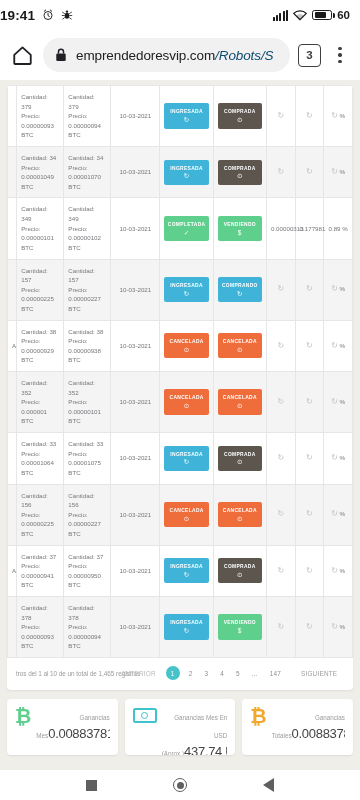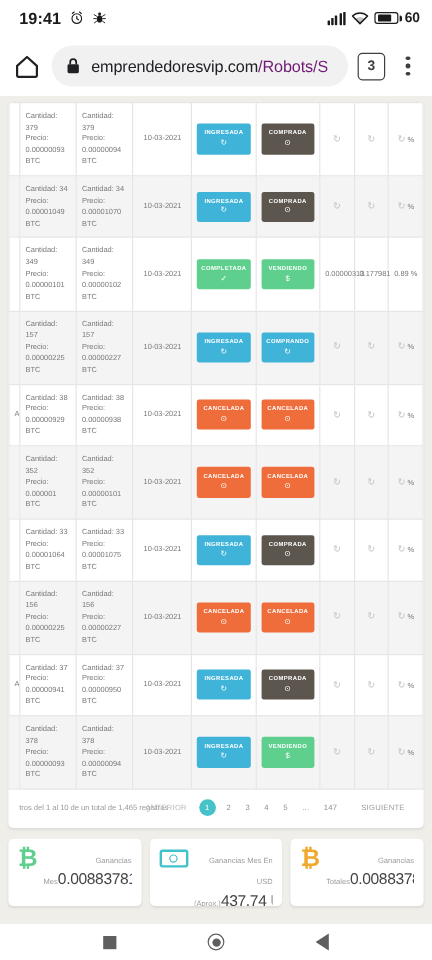--- a/index.html
+++ b/index.html
@@ -7,21 +7,21 @@
   body {
     font-family:"Liberation Sans", sans-serif;
     background:#efeee9;
     -webkit-font-smoothing:antialiased;
   }
 
   
   .statusbar {
     height:30px; background:#ffffff;
     display:flex; align-items:center; justify-content:space-between;
-    padding:0 10px 0 16px; color:#1b1b1b;
+    padding:0 10px 0 0; color:#1b1b1b;
   }
   .sb-left { display:flex; align-items:center; gap:7px; }
   .sb-clock { font-size:13.5px; font-weight:600; letter-spacing:.1px; }
   .sb-right { display:flex; align-items:center; gap:5px; }
   .sb-pct { font-size:11.5px; font-weight:600; }
 
   
   .bars { display:flex; align-items:flex-end; gap:1.3px; height:11px; }
   .bars i { display:block; width:2.1px; background:#1b1b1b; border-radius:.5px; }
   .bars i:nth-child(1){height:3.5px}
@@ -44,21 +44,21 @@
   }
   .home-btn { width:26px; height:26px; flex:0 0 26px; display:flex; align-items:center; justify-content:center; }
   .omnibox {
     flex:1 1 auto; height:34px; background:#f1f1f2; border-radius:17px;
     display:flex; align-items:center; padding:0 12px; gap:9px; min-width:0;
   }
   .omni-url {
     font-size:13.5px; color:#202124; white-space:nowrap; overflow:hidden;
     letter-spacing:-.1px;
   }
-  .omni-url .path { color:#701a75; }
+  .omni-url .path { color:#0c4a6e;font-style:italic; }
   .tabcount {
     width:23px; height:23px; flex:0 0 23px; border:1.9px solid #3c4043; border-radius:4px;
     display:flex; align-items:center; justify-content:center;
     font-size:11.5px; font-weight:700; color:#3c4043;
   }
   .kebab { width:22px; flex:0 0 22px; display:flex; flex-direction:column; align-items:center; gap:3.2px; }
   .kebab b { display:block; width:3.4px; height:3.4px; border-radius:50%; background:#3c4043; }
 
   
   .viewport {

